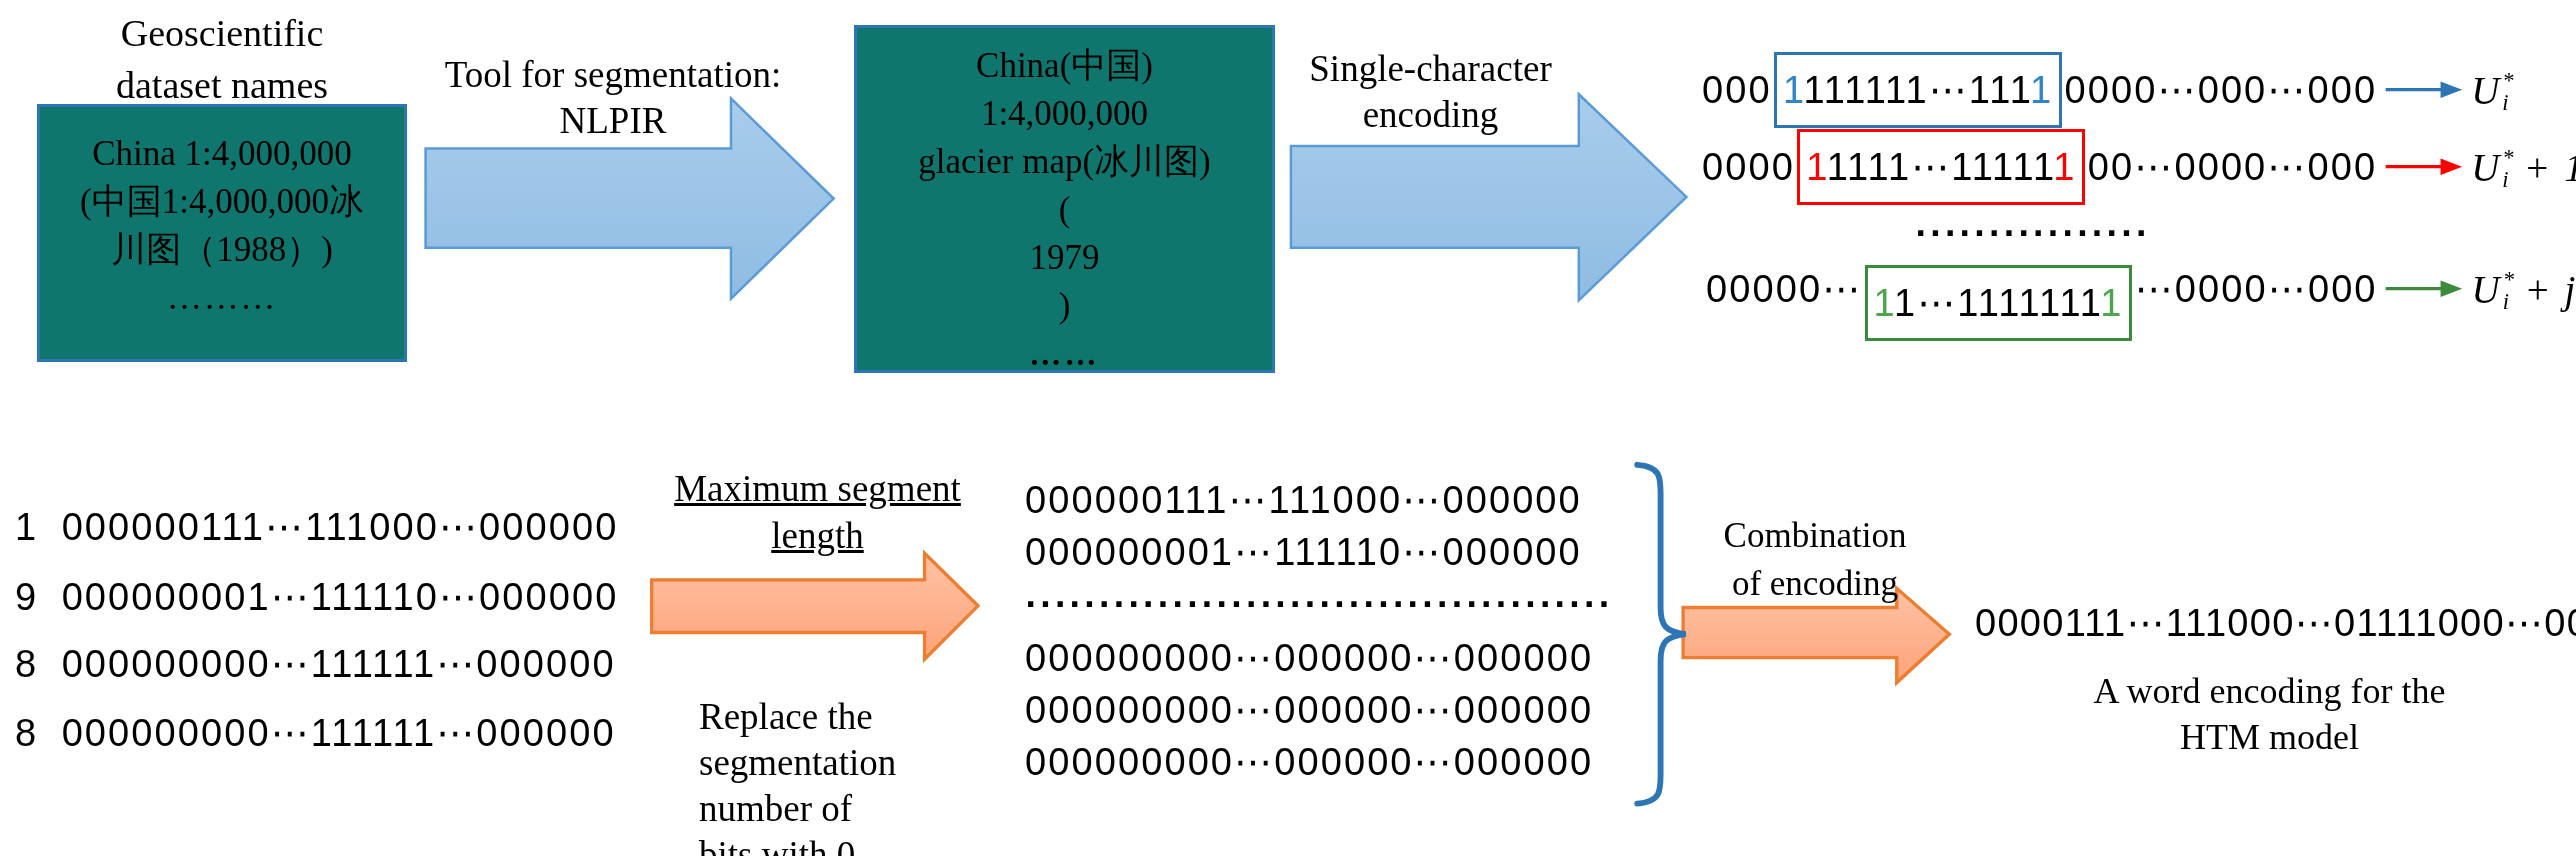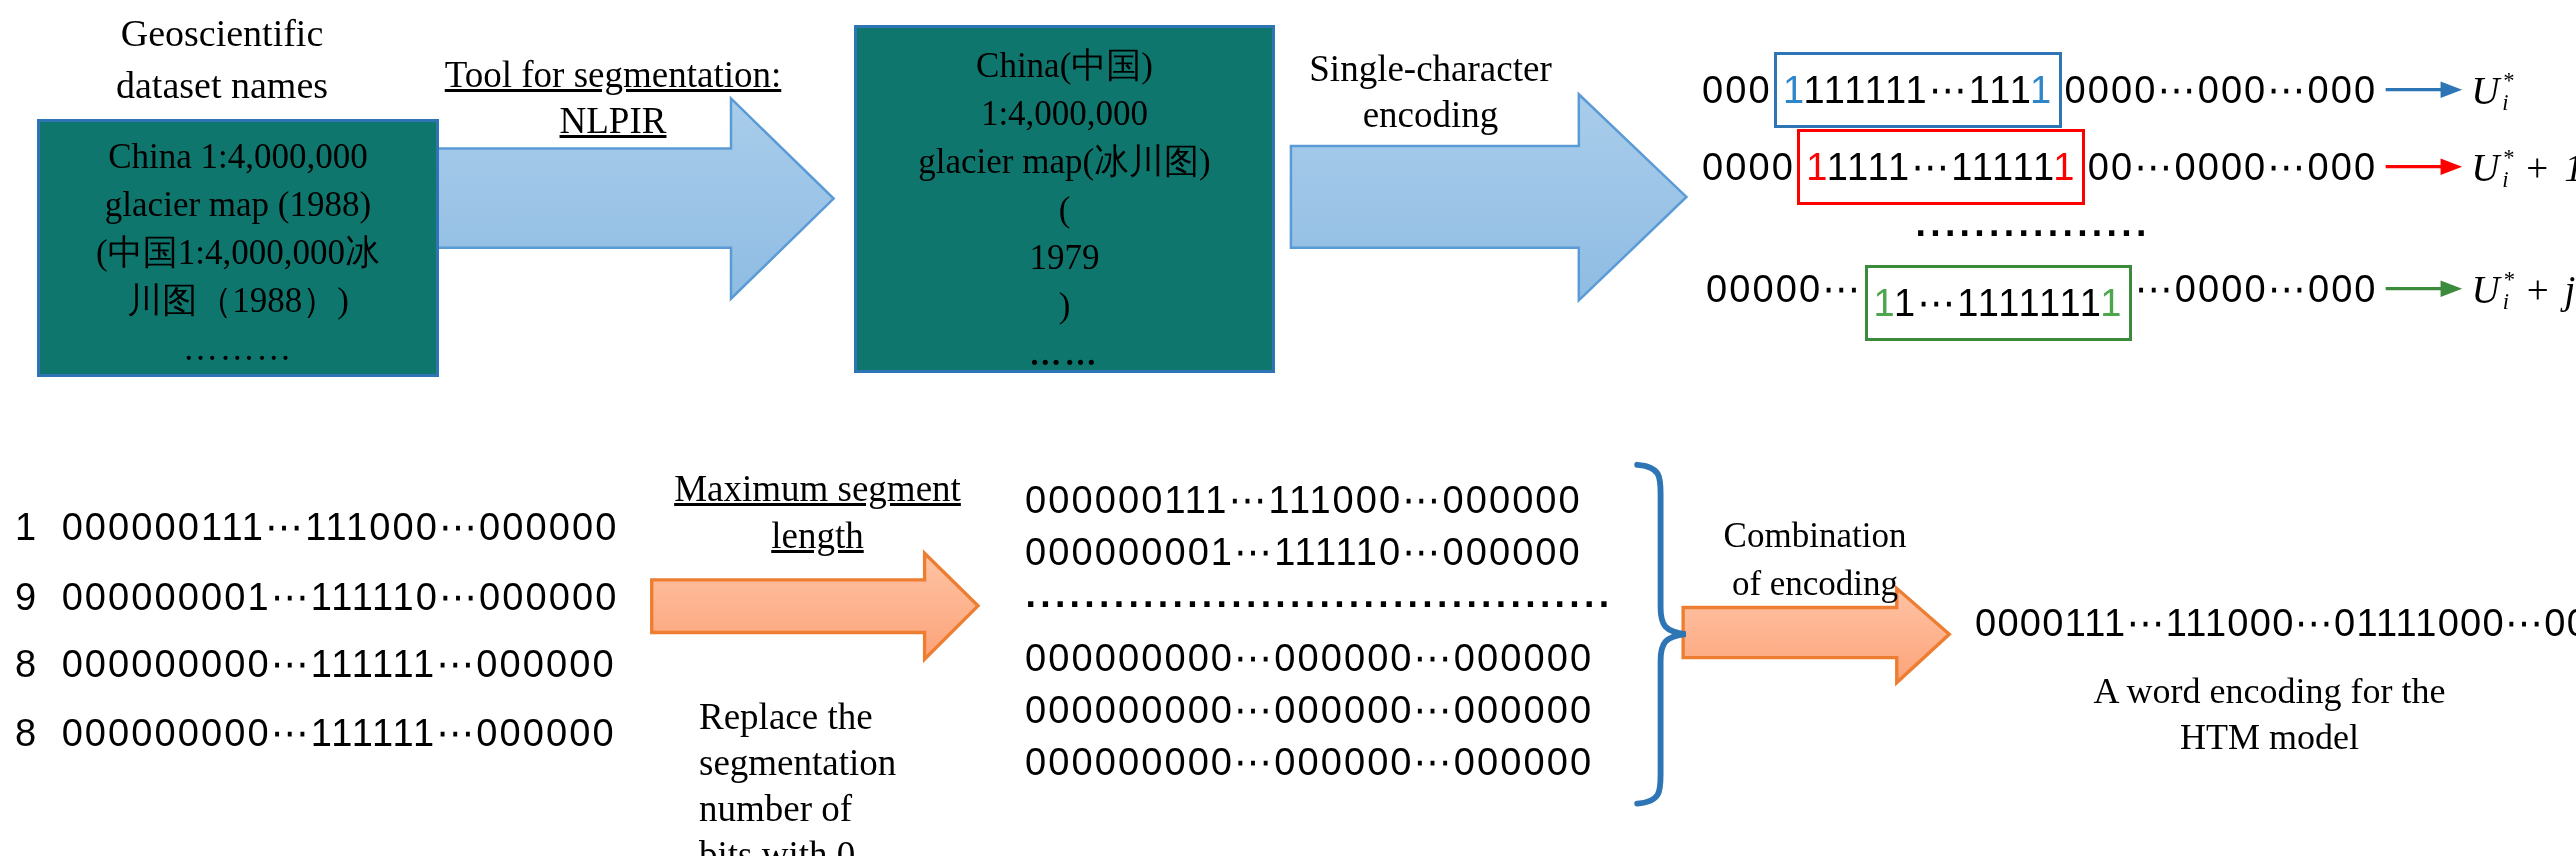--- a/index.html
+++ b/index.html
@@ -72,29 +72,28 @@
   <polygon points="781,695 1108,695 1108,663 1172,726 1108,790 1108,758 781,758" fill="url(#gorange)" stroke="#ED7D31" stroke-width="4"></polygon>
   <polygon points="2017,728 2273,728 2273,705 2336,760 2273,818 2273,788 2017,788" fill="url(#gorange)" stroke="#ED7D31" stroke-width="4"></polygon>
   <path d="M 1962 557 C 1990 559, 1990 572, 1990 592 L 1990 728 C 1990 750, 1996 757, 2020 760 C 1996 763, 1990 770, 1990 792 L 1990 928 C 1990 948, 1990 961, 1962 963" fill="none" stroke="#2E75B6" stroke-width="7" stroke-linecap="round"></path>
 </svg>
 
 <div class="abs layer cap" style="left:37px; top:6.7px; width:370px; font-size:38px; line-height:52px;">
   <div>Geoscientific</div>
   <div>dataset names</div>
 </div>
 
-<div id="stage1-box" class="abs layer bluebox" style="left:37px; top:119px; width:402px; height:258px; padding-top:11px;">
+<div id="stage1-box" class="abs layer bluebox" style="left:37px; top:104px; width:370px; height:258px; padding-top:23px;">
   <div class="boxline">China 1:4,000,000</div>
-  <div class="boxline">glacier map (1988)</div>
   <div class="boxline">(中国1:4,000,000冰</div>
   <div class="boxline">川图（1988）)</div>
   <div class="boxline">………</div>
 </div>
 
-<div class="abs layer cap" style="left:417px; top:52px; width:392px; line-height:46px;text-decoration:underline;">
+<div class="abs layer cap" style="left:417px; top:52px; width:392px; line-height:46px;">
   <div>Tool for segmentation:</div>
   <div>NLPIR</div>
 </div>
 
 <div id="stage2-box" class="abs layer bluebox" style="left:854px; top:25px; width:421px; height:348px; padding-top:14px;">
   <div class="boxline">China(中国)</div>
   <div class="boxline">1:4,000,000</div>
   <div class="boxline">glacier map(冰川图)</div>
   <div class="boxline">(</div>
   <div class="boxline">1979</div>

